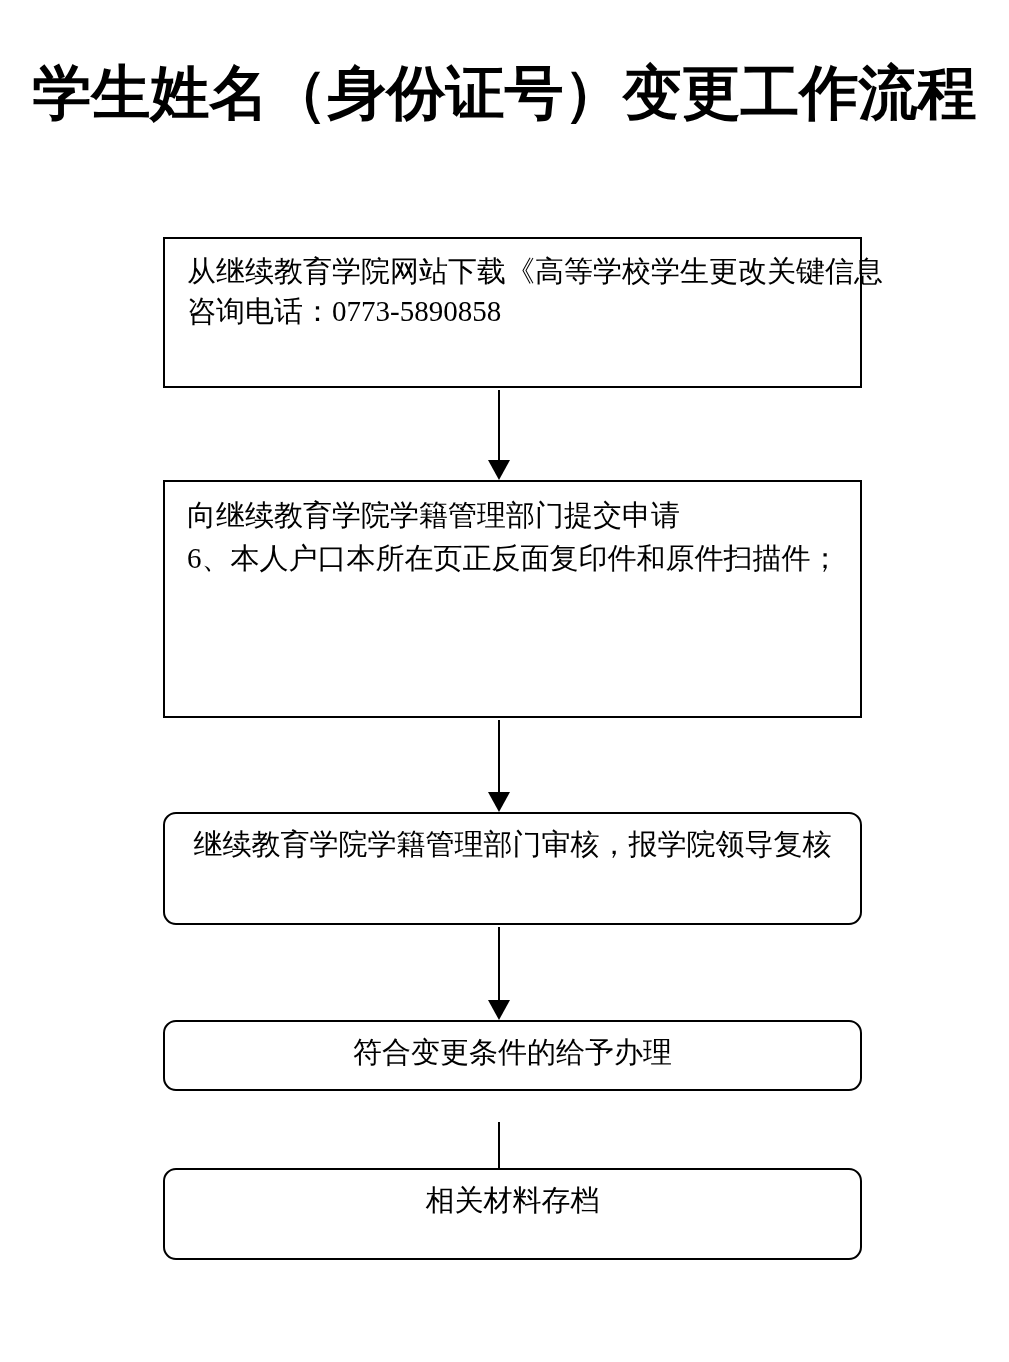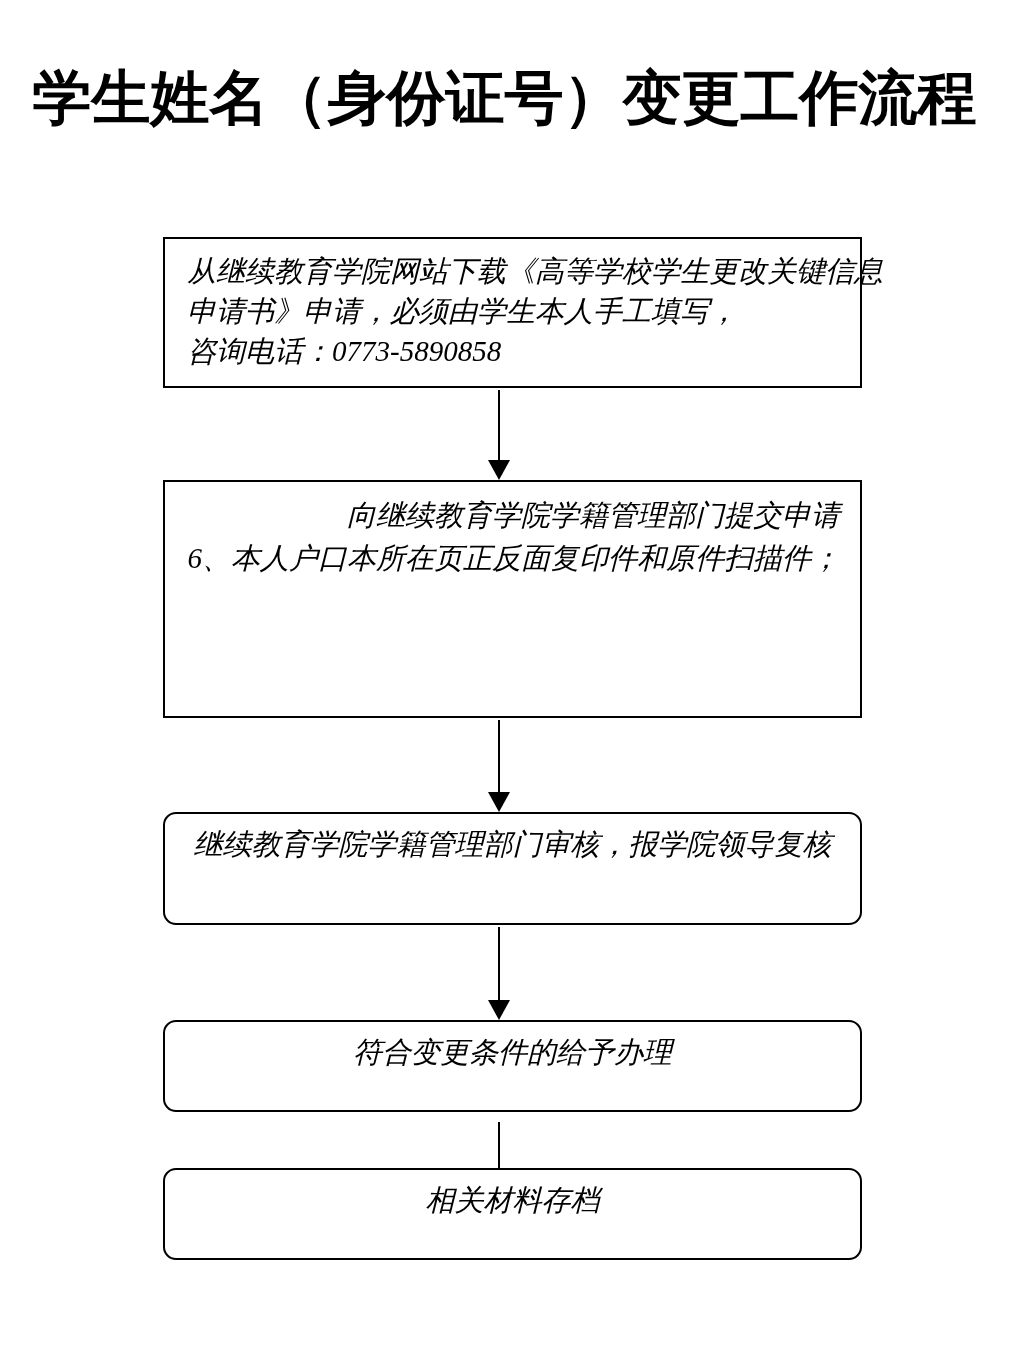--- a/index.html
+++ b/index.html
@@ -16,38 +16,37 @@
     font-family: "Liberation Serif", "DejaVu Serif", serif;
     overflow: hidden;
   }
   .title {
     position: absolute;
     top: 52px;
     left: 0;
     width: 1009px;
     margin: 0;
     text-align: center;
-    font-family: Liberation Sans, sans-serif;
+    font-family: Liberation Mono, monospace;
     font-weight: bold;
     font-size: 59px;
     line-height: 92px;
     letter-spacing: 0px;
     color: #000000;
     white-space: nowrap;
   }
   .box {
     position: absolute;
     left: 163px;
     width: 699px;
     box-sizing: border-box;
     border: 2px solid #000000;
     background: #ffffff;
     font-size: 29px;
     color: #000000;
-    font-style: italic;
   }
   .box .line { white-space: nowrap; }
   .box.align-left  { text-align: left; padding: 12px 20px 0 22px; }
   .box.align-center{ text-align: center; padding: 10px 10px 0 10px; border-radius: 13px; }
   .step1 .line { line-height: 40px; }
   .step2 .line { line-height: 43px; }
   .step3 .line, .step4 .line, .step5 .line { line-height: 40px; }
   .arrow {
     position: absolute;
     left: 488px;
@@ -74,49 +73,48 @@
 </style>
 </head>
 <body>
 
 <div class="page">
 
   <h1 class="title">学生姓名（身份证号）变更工作流程</h1>
 
   <div class="box align-left step1" style="top:237px; height:151px;">
     <div class="line">从继续教育学院网站下载《高等学校学生更改关键信息</div>
-    <div class="line">申请书》申请，必须由学生本人手工填写，</div>
     <div class="line">咨询电话：0773-5890858</div>
   </div>
 
   <div class="arrow" style="top:390px; height:90px;">
     <div class="shaft"></div>
     <div class="head"></div>
   </div>
 
-  <div class="box align-left step2" style="top:480px; height:238px;text-align:right;">
+  <div class="box align-left step2" style="top:480px; height:238px;">
     <div class="line">向继续教育学院学籍管理部门提交申请</div>
     <div class="line">6、本人户口本所在页正反面复印件和原件扫描件；</div>
   </div>
 
   <div class="arrow" style="top:720px; height:92px;">
     <div class="shaft"></div>
     <div class="head"></div>
   </div>
 
   <div class="box align-center step3" style="top:812px; height:113px;">
     <div class="line">继续教育学院学籍管理部门审核，报学院领导复核</div>
   </div>
 
   <div class="arrow" style="top:927px; height:93px;">
     <div class="shaft"></div>
     <div class="head"></div>
   </div>
 
-  <div class="box align-center step4" style="top:1020px; height:92px;">
+  <div class="box align-center step4" style="top:1020px; height:71px;">
     <div class="line">符合变更条件的给予办理</div>
   </div>
 
   <div class="arrow" style="top:1122px; height:90px;">
     <div class="shaft"></div>
     <div class="head"></div>
   </div>
 
   <div class="box align-center step5" style="top:1168px; height:92px;">
     <div class="line">相关材料存档</div>

